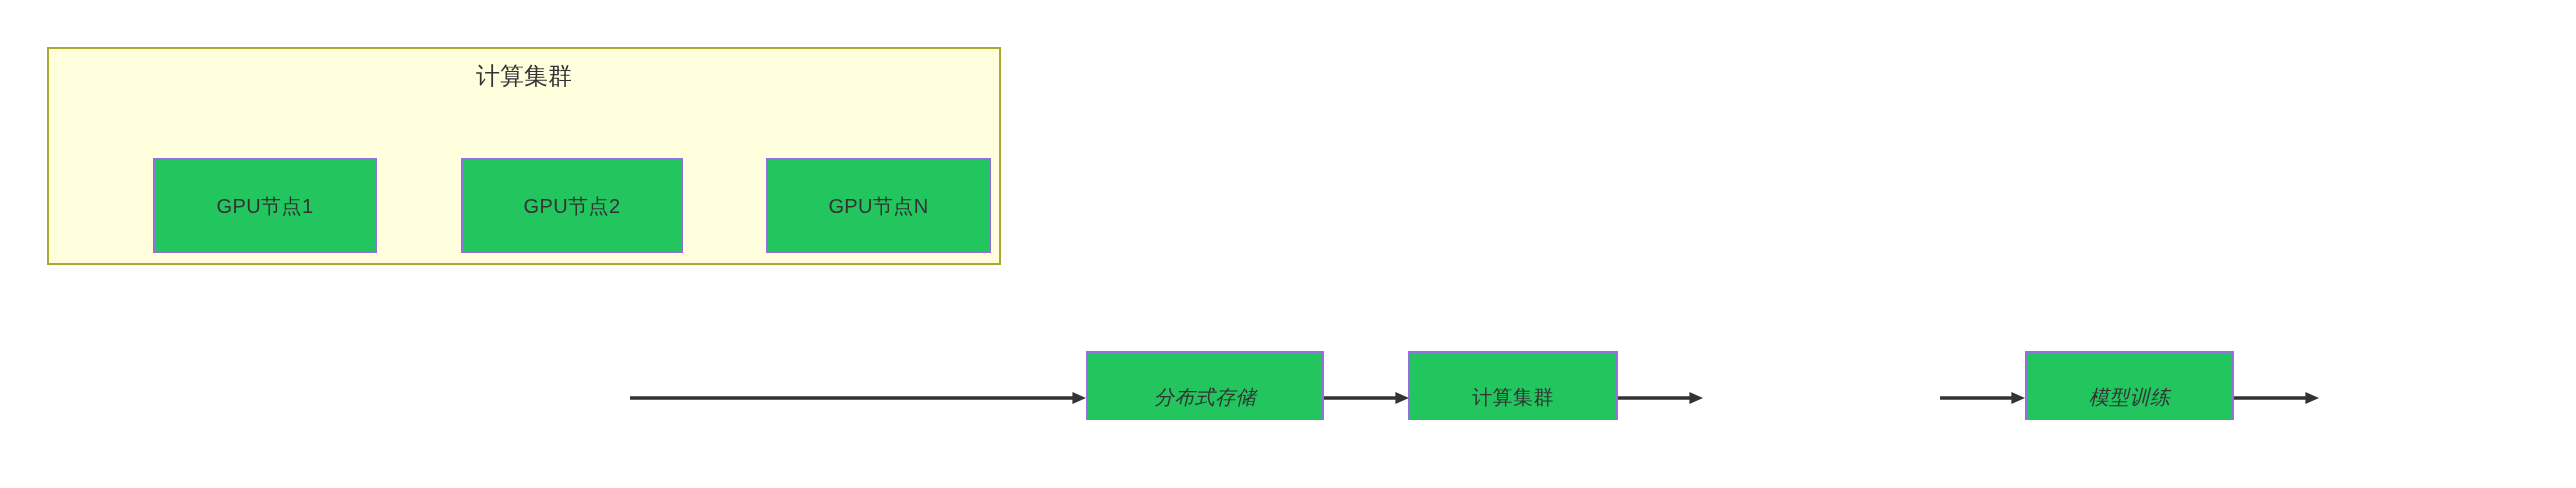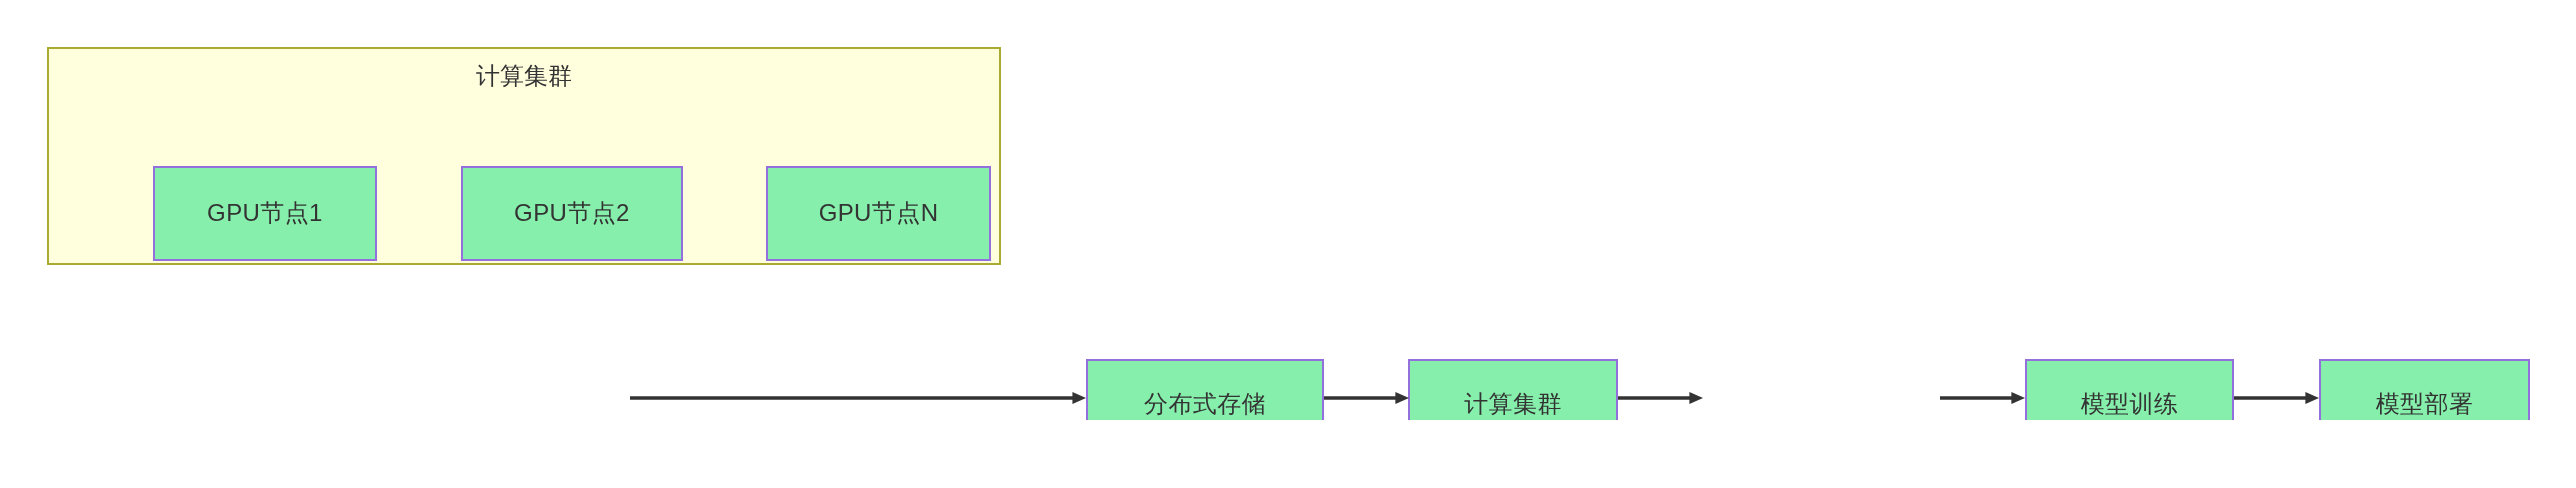--- a/index.html
+++ b/index.html
@@ -38,53 +38,52 @@
     text-align: center;
     font-size: 24px;
     line-height: 29px;
     color: #333333;
     white-space: nowrap;
   }
 
   
   .node {
     position: absolute;
-    background: #86efac;
+    background: #22c55e;
     border: 2.5px solid #9370db;
     box-sizing: border-box;
     display: flex;
     align-items: center;
     justify-content: center;
     color: #333333;
-    font-size: 24px;
+    font-size: 20px;
     line-height: 1.2;
     white-space: nowrap;
     letter-spacing: 0.4px;
-    margin-top: 8px;
   }
 
   
   .gpu-node {
     top: 109px;
     height: 95px;
   }
   #gpu-node-1 { left: 104px; width: 224px; }
   #gpu-node-2 { left: 412px; width: 222px; }
   #gpu-node-n { left: 717px; width: 225px; text-align: center; }
 
   
   .flow-node {
     top: 351px;
     height: 91px;
   }
   #flow-node-0 { left: 421px;  width: 209px; }
-  #flow-node-1 { left: 1086px; width: 238px; }
+  #flow-node-1 { left: 1086px; width: 238px; font-style: italic; }
   #flow-node-2 { left: 1408px; width: 210px; }
   #flow-node-3 { left: 1703px; width: 237px; }
-  #flow-node-4 { left: 2025px; width: 209px; }
+  #flow-node-4 { left: 2025px; width: 209px; font-style: italic; }
   #flow-node-5 { left: 2319px; width: 211px; }
 
   
   .edge {
     position: absolute;
     top: 392px;
     height: 12px;
   }
   .edge svg { display: block; overflow: visible; }
 
@@ -122,23 +121,20 @@
 
   <div class="node flow-node" id="flow-node-2">
     <span>计算集群</span>
   </div>
 
 
   <div class="node flow-node" id="flow-node-4">
     <span>模型训练</span>
   </div>
 
-  <div class="node flow-node" id="flow-node-5">
-    <span>模型部署</span>
-  </div>
 
   <div class="edge" id="edge-0">
     <svg width="456" height="12" viewBox="0 0 538 14" preserveAspectRatio="none">
       <line x1="0" y1="7" x2="524" y2="7" stroke="#333333" stroke-width="4"></line>
       <polygon points="522,0 538,7 522,14" fill="#333333"></polygon>
     </svg>
   </div>
 
   <div class="edge" id="edge-1">
     <svg width="85" height="12" viewBox="0 0 100 14" preserveAspectRatio="none">

